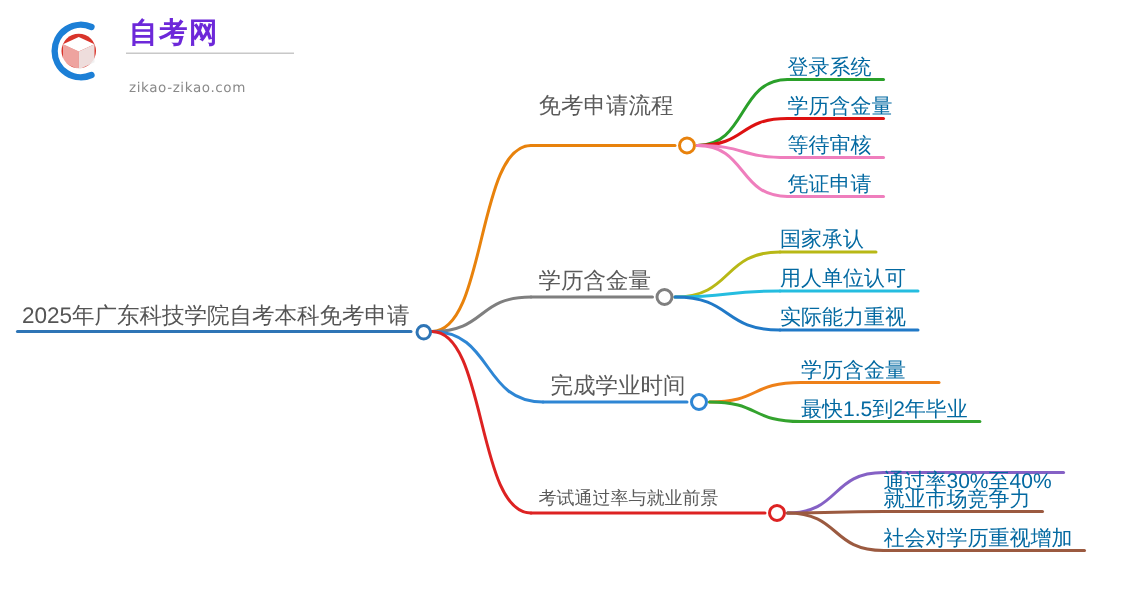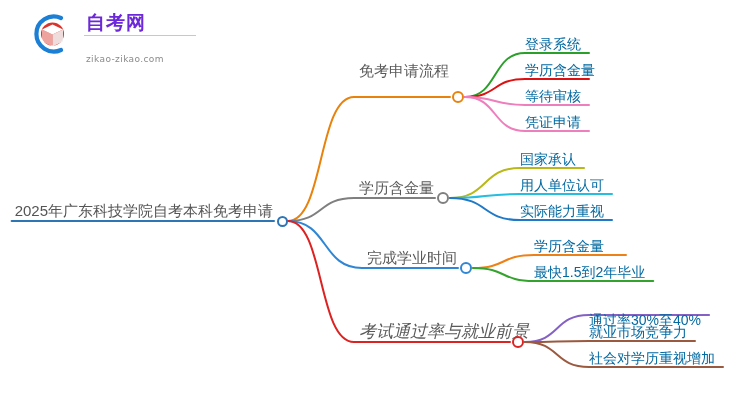--- a/index.html
+++ b/index.html
@@ -165,18 +165,18 @@
     <div class="node-label leaf" style="left: 525px; top: 113px; font-size: 14px;">凭证申请</div>
     <div class="node-label branch" style="left: 359px; top: 179px; font-size: 15px;">学历含金量</div>
     <div class="node-dot" style="left: 437px; top: 192px; width: 12px; height: 12px; border: 2px solid rgb(127, 127, 127);"></div>
     <div class="node-label leaf" style="left: 520px; top: 150px; font-size: 14px;">国家承认</div>
     <div class="node-label leaf" style="left: 520px; top: 176px; font-size: 14px;">用人单位认可</div>
     <div class="node-label leaf" style="left: 520px; top: 202px; font-size: 14px;">实际能力重视</div>
     <div class="node-label branch" style="left: 367px; top: 249px; font-size: 15px;">完成学业时间</div>
     <div class="node-dot" style="left: 460px; top: 262px; width: 12px; height: 12px; border: 2px solid rgb(46, 134, 212);"></div>
     <div class="node-label leaf" style="left: 534px; top: 237px; font-size: 14px;">学历含金量</div>
     <div class="node-label leaf" style="left: 534px; top: 263px; font-size: 14px;">最快1.5到2年毕业</div>
-    <div class="node-label branch" style="left: 359px; top: 323px; font-size: 17px; font-style: italic;">考试通过率与就业前景</div>
+    <div class="node-label branch" style="left: 359px; top: 323px; font-size: 12px;">考试通过率与就业前景</div>
     <div class="node-dot" style="left: 512px; top: 336px; width: 12px; height: 12px; border: 2px solid rgb(221, 34, 34);"></div>
     <div class="node-label leaf" style="left: 589px; top: 297px; font-size: 14px; margin-top: 14px;">通过率30%至40%</div>
     <div class="node-label leaf" style="left: 589px; top: 323px; font-size: 14px;">就业市场竞争力</div>
     <div class="node-label leaf" style="left: 589px; top: 349px; font-size: 14px;">社会对学历重视增加</div>
   </div>
 
 </body></html>

